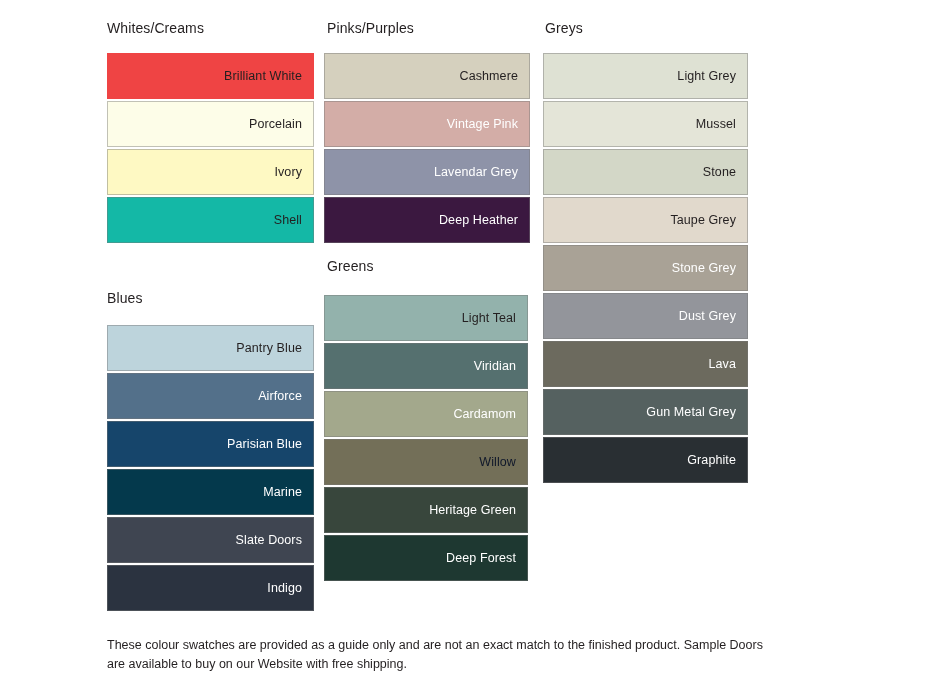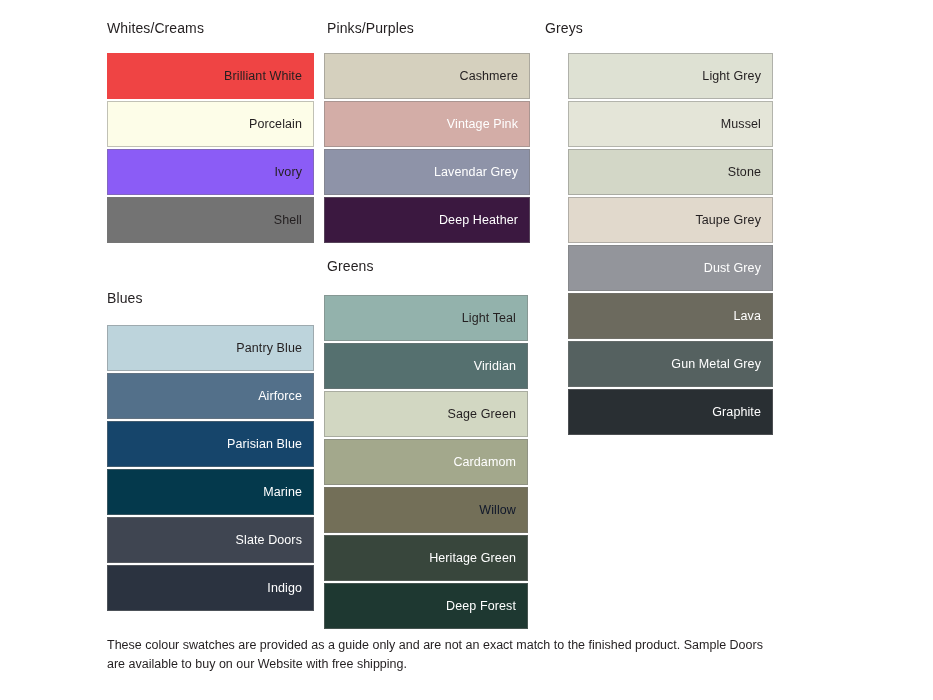--- a/index.html
+++ b/index.html
@@ -78,55 +78,58 @@
 
 <div id="sheet">
     <div class="group-title group" style="left: 107px; top: 21px;">Whites/Creams</div>
     <div class="swatch-stack" style="left: 107px; top: 53px; width: 207px;">
       <div class="swatch plain" style="background: #ef4444; color: rgb(35, 31, 32);">
         <span>Brilliant White</span>
       </div>
       <div class="swatch bordered" style="background: rgb(253, 253, 232); color: rgb(35, 31, 32);">
         <span>Porcelain</span>
       </div>
-      <div class="swatch bordered" style="background: #8b5cf6; color: rgb(35, 31, 32); align-items: center;">
+      <div class="swatch bordered" style="background: #fef9c3; color: rgb(35, 31, 32); align-items: center;">
         <span>Ivory</span>
       </div>
-      <div class="swatch bordered" style="background: #737373; color: rgb(35, 31, 32);">
+      <div class="swatch bordered" style="background: #14b8a6; color: rgb(35, 31, 32);">
         <span>Shell</span>
       </div>
     </div>
     <div class="group-title group" style="left: 327px; top: 21px;">Pinks/Purples</div>
     <div class="swatch-stack" style="left: 324px; top: 53px; width: 206px;">
       <div class="swatch bordered" style="background: rgb(213, 208, 190); color: rgb(35, 31, 32);">
         <span>Cashmere</span>
       </div>
       <div class="swatch bordered" style="background: rgb(211, 173, 167); color: rgb(255, 255, 255);">
         <span>Vintage Pink</span>
       </div>
       <div class="swatch bordered" style="background: rgb(142, 147, 168); color: rgb(255, 255, 255);">
         <span>Lavendar Grey</span>
       </div>
       <div class="swatch bordered" style="background: rgb(59, 24, 64); color: rgb(255, 255, 255);">
         <span>Deep Heather</span>
       </div>
     </div>
     <div class="group-title group" style="left: 545px; top: 21px;">Greys</div>
-    <div class="swatch-stack" style="left: 543px; top: 53px; width: 205px; margin-left: 25px;">
+    <div class="swatch-stack" style="left: 543px; top: 53px; width: 205px;">
       <div class="swatch bordered" style="background: rgb(222, 225, 211); color: rgb(35, 31, 32);">
         <span>Light Grey</span>
       </div>
       <div class="swatch bordered" style="background: rgb(228, 229, 216); color: rgb(35, 31, 32);">
         <span>Mussel</span>
       </div>
       <div class="swatch bordered" style="background: rgb(211, 215, 199); color: rgb(35, 31, 32);">
         <span>Stone</span>
       </div>
       <div class="swatch bordered" style="background: rgb(225, 217, 204); color: rgb(35, 31, 32);">
         <span>Taupe Grey</span>
+      </div>
+      <div class="swatch bordered" style="background: rgb(169, 162, 150); color: rgb(255, 255, 255);">
+        <span>Stone Grey</span>
       </div>
       <div class="swatch bordered" style="background: rgb(147, 149, 155); color: rgb(255, 255, 255);">
         <span>Dust Grey</span>
       </div>
       <div class="swatch bordered" style="background: rgb(108, 106, 94); color: rgb(255, 255, 255);">
         <span>Lava</span>
       </div>
       <div class="swatch bordered" style="background: rgb(85, 97, 96); color: rgb(255, 255, 255);">
         <span>Gun Metal Grey</span>
       </div>
@@ -156,23 +159,20 @@
       </div>
     </div>
     <div class="group-title group" style="left: 327px; top: 259px;">Greens</div>
     <div class="swatch-stack" style="left: 324px; top: 295px; width: 204px;">
       <div class="swatch bordered" style="background: rgb(147, 178, 172); color: rgb(35, 31, 32);">
         <span>Light Teal</span>
       </div>
       <div class="swatch bordered" style="background: rgb(85, 112, 111); color: rgb(255, 255, 255);">
         <span>Viridian</span>
       </div>
-      <div class="swatch bordered" style="background: rgb(210, 215, 194); color: rgb(35, 31, 32);">
-        <span>Sage Green</span>
-      </div>
       <div class="swatch bordered" style="background: rgb(163, 168, 140); color: rgb(255, 255, 255);">
         <span>Cardamom</span>
       </div>
       <div class="swatch bordered" style="background: rgb(115, 111, 88); color: #0f172a;">
         <span>Willow</span>
       </div>
       <div class="swatch bordered" style="background: rgb(56, 70, 60); color: rgb(255, 255, 255);">
         <span>Heritage Green</span>
       </div>
       <div class="swatch bordered" style="background: rgb(30, 56, 49); color: rgb(255, 255, 255);">

